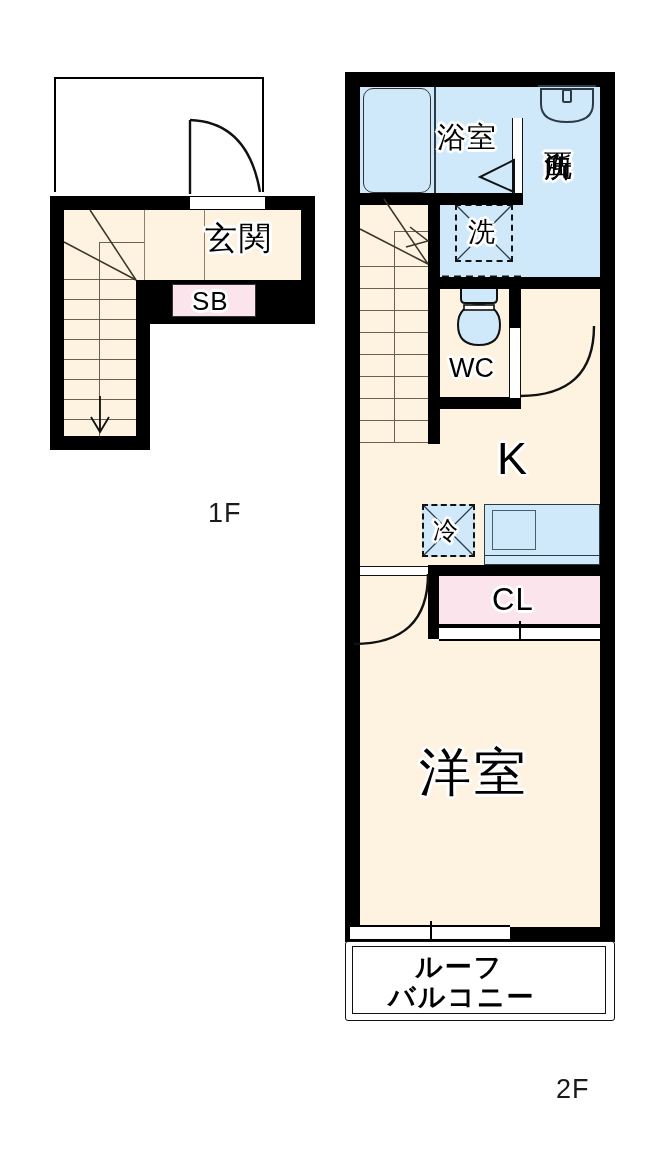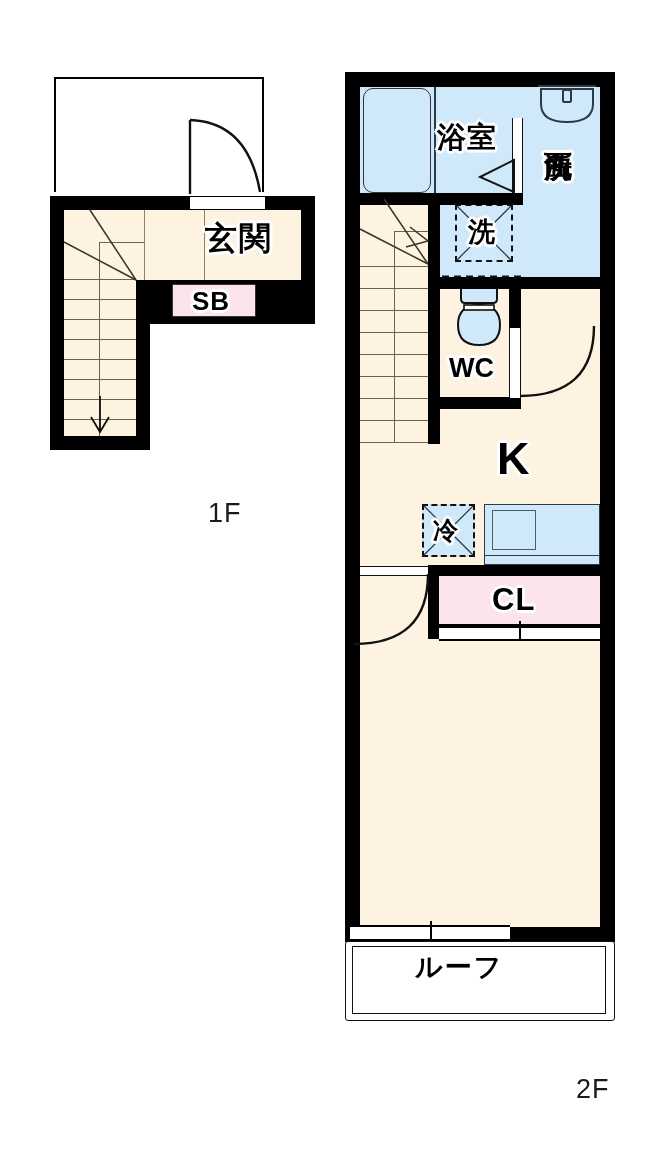--- a/index.html
+++ b/index.html
@@ -15,21 +15,21 @@
   
   .beige{background:#fdf3e0;}
   .blue{background:#cfe9fb;}
   .pink{background:#fce4ec;}
   .white{background:#ffffff;}
   .wall{background:#000000;}
   .thinb{border:1.2px solid #333;}
 
   
   .lbl{
-    position:absolute;color:#000;font-weight:700;
+    position:absolute;color:#000;font-weight:400;
     white-space:nowrap;line-height:1;
     text-shadow:
       2px 0 0 #fff,-2px 0 0 #fff,0 2px 0 #fff,0 -2px 0 #fff,
       2px 2px 0 #fff,-2px 2px 0 #fff,2px -2px 0 #fff,-2px -2px 0 #fff,
       3px 0 0 #fff,-3px 0 0 #fff,0 3px 0 #fff,0 -3px 0 #fff;
   }
   .lbl.jp{font-family:"DejaVu Sans","Liberation Sans",sans-serif;}
   .lbl.vert{writing-mode:vertical-rl;text-orientation:upright;line-height:1.02;}
   .floorlbl{
     position:absolute;color:#1a1a1a;font-weight:400;font-size:27px;
@@ -227,18 +227,20 @@
     <div class="abs white" style="left:345px;top:941px;width:270px;height:80px;border:1.8px solid #111;border-radius:3px;"></div>
     <div class="abs white" style="left:352px;top:946px;width:254px;height:68px;border:1.5px solid #111;"></div>
 
     <span class="lbl jp" style="left:437px;top:123px;font-size:29px;letter-spacing:1px;">浴室</span>
     <span class="lbl jp vert" style="left:543px;top:130px;font-size:28px;">洗面所</span>
     <span class="lbl jp" style="left:468px;top:218px;font-size:27px;">洗</span>
     <span class="lbl" style="left:449px;top:355px;font-size:27px;letter-spacing:0px;">WC</span>
     <span class="lbl" style="left:497px;top:436px;font-size:45px;">K</span>
     <span class="lbl jp" style="left:433px;top:518px;font-size:25px;">冷</span>
     <span class="lbl" style="left:492px;top:584px;font-size:31px;letter-spacing:1px;">CL</span>
+    <span class="lbl jp" style="left:419px;top:746px;font-size:52px;letter-spacing:3px;">洋室</span>
     <span class="plain" style="left:415px;top:952px;font-size:27px;letter-spacing:2px;">ルーフ</span>
+    <span class="plain" style="left:388px;top:982px;font-size:27px;letter-spacing:2px;">バルコニー</span>
   </div>
 
-  <span class="floorlbl" style="left:556px;top:1076px;margin-left:20px;">2F</span>
+  <span class="floorlbl" style="left:556px;top:1076px;">2F</span>
 
 </div>
 
 </body></html>

